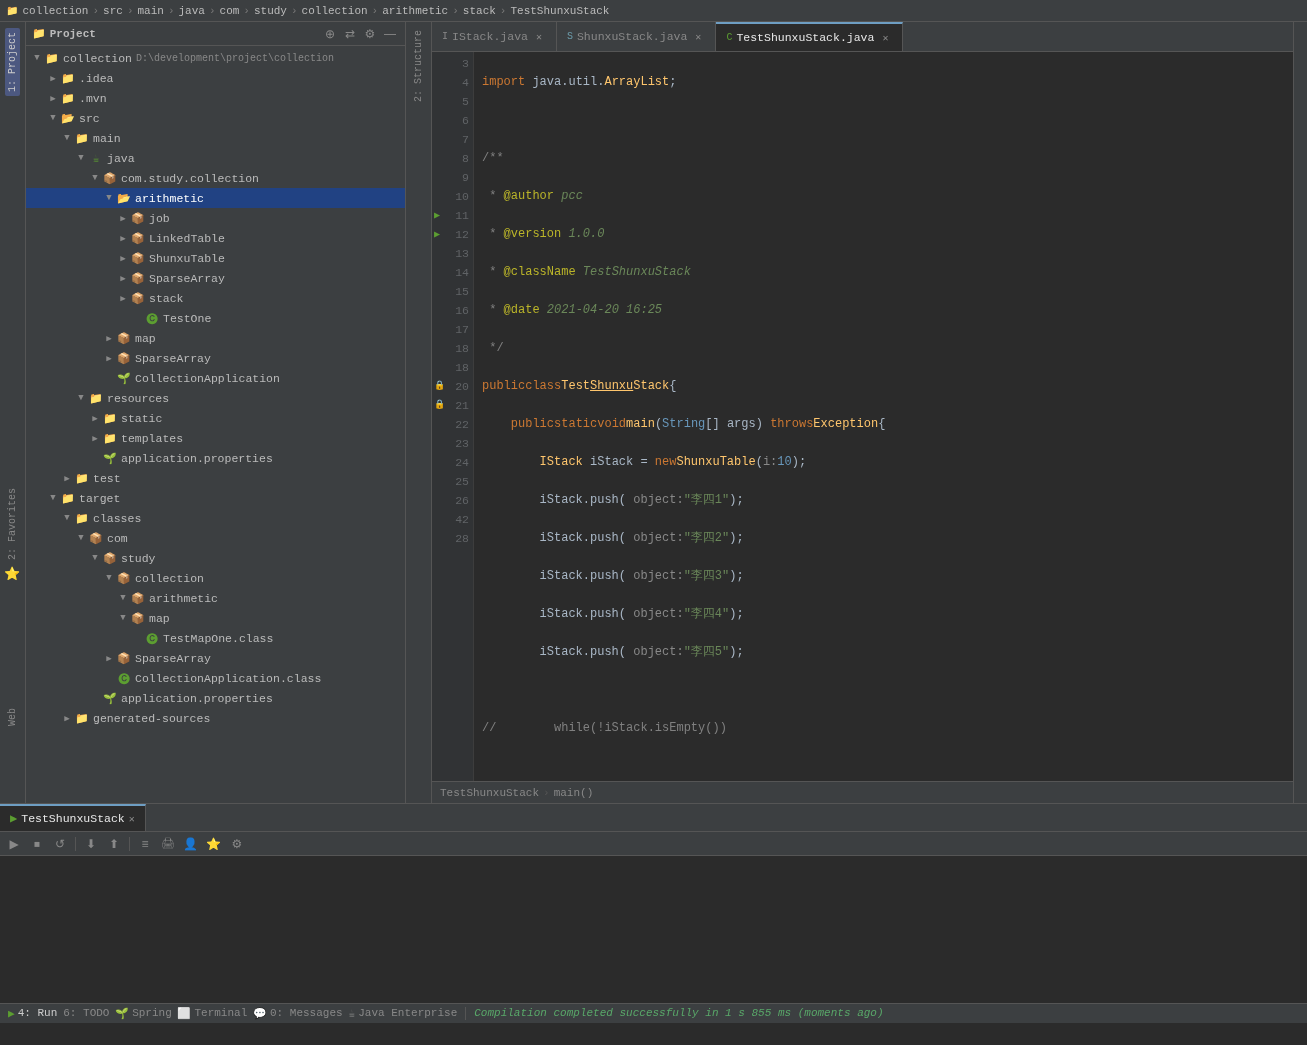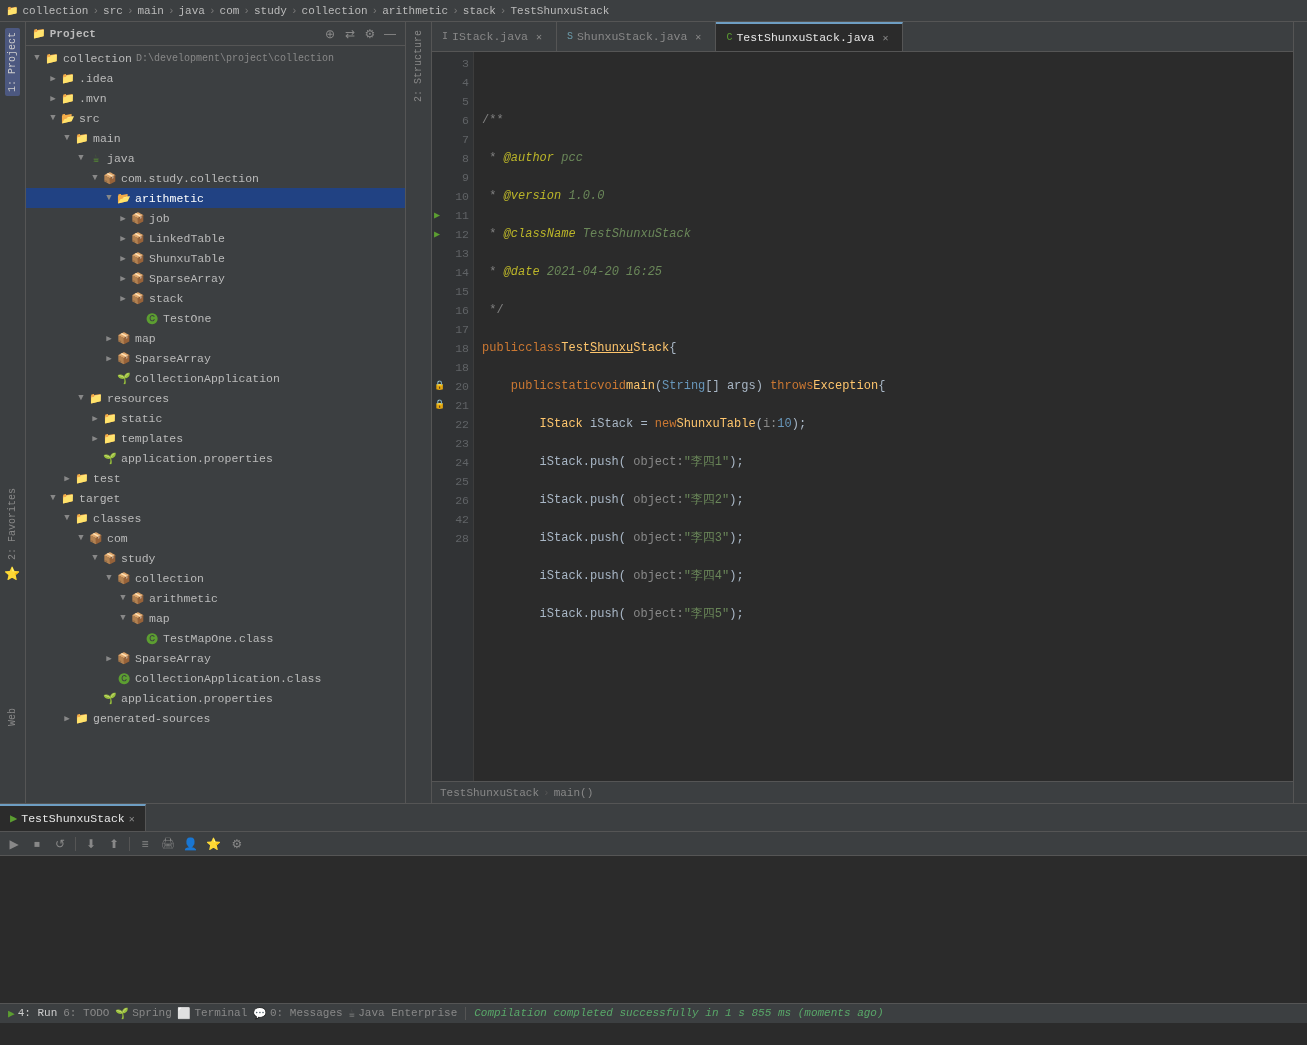--- a/index.html
+++ b/index.html
@@ -197,21 +197,21 @@
       white-space: pre;
     }
     .code-line { height: 19px; display: flex; align-items: center; }
     
     
     .kw { color: #cc7832; font-weight: normal; }
     .cls { color: #ffc66d; }
     .cls2 { color: #6897bb; }
     .str { color: #6a8759; }
     .comment { color: #808080; }
-    .annotation { color: #bbb529; font-style: italic; }
+    .annotation { color: #bbb529; }
     .ann-val { color: #6a8759; font-style: italic; }
     .plain { color: #a9b7c6; }
     .method { color: #ffc66d; }
     .param-name { color: #a9b7c6; }
     .number { color: #6897bb; }
     .comment-line { color: #808080; }
 
     
     .breadcrumb-bar {
       height: 22px;
@@ -610,36 +610,38 @@
           </div>
           <div class="line-num">22</div>
           <div class="line-num">23</div>
           <div class="line-num">24</div>
           <div class="line-num">25</div>
           <div class="line-num">26</div>
           <div class="line-num">42</div>
           <div class="line-num">28</div>
         </div>
         <div class="code-content">
+<div class="code-line"><span class="kw">import</span> <span class="plain"> java.util.</span><span class="cls">ArrayList</span><span class="plain">;</span></div>
 <div class="code-line"></div>
 <div class="code-line"><span class="comment">/**</span></div>
 <div class="code-line"><span class="comment"> * </span><span class="annotation">@author</span><span class="ann-val"> pcc</span></div>
 <div class="code-line"><span class="comment"> * </span><span class="annotation">@version</span><span class="ann-val"> 1.0.0</span></div>
 <div class="code-line"><span class="comment"> * </span><span class="annotation">@className</span><span class="ann-val"> TestShunxuStack</span></div>
 <div class="code-line"><span class="comment"> * </span><span class="annotation">@date</span><span class="ann-val"> 2021-04-20 16:25</span></div>
 <div class="code-line"><span class="comment"> */</span></div>
 <div class="code-line"><span class="kw">public</span> <span class="kw">class</span> <span class="cls">Test</span><span style="color:#ffc66d;text-decoration:underline;">Shunxu</span><span class="cls">Stack</span> <span class="plain">{</span></div>
 <div class="code-line"><span class="plain">    </span><span class="kw">public</span> <span class="kw">static</span> <span class="kw">void</span> <span class="method">main</span><span class="plain">(</span><span class="cls2">String</span><span class="plain">[] </span><span class="param-name">args</span><span class="plain">) </span><span class="kw">throws</span> <span class="cls">Exception</span><span class="plain">{</span></div>
 <div class="code-line"><span class="plain">        </span><span class="cls">IStack</span><span class="plain"> iStack = </span><span class="kw">new</span> <span class="cls">ShunxuTable</span><span class="plain">(</span><span style="color:#888;">i:</span> <span class="number">10</span><span class="plain">);</span></div>
 <div class="code-line"><span class="plain">        iStack.push( </span><span style="color:#888;">object:</span> <span class="str">"李四1"</span><span class="plain">);</span></div>
 <div class="code-line"><span class="plain">        iStack.push( </span><span style="color:#888;">object:</span> <span class="str">"李四2"</span><span class="plain">);</span></div>
 <div class="code-line"><span class="plain">        iStack.push( </span><span style="color:#888;">object:</span> <span class="str">"李四3"</span><span class="plain">);</span></div>
 <div class="code-line"><span class="plain">        iStack.push( </span><span style="color:#888;">object:</span> <span class="str">"李四4"</span><span class="plain">);</span></div>
 <div class="code-line"><span class="plain">        iStack.push( </span><span style="color:#888;">object:</span> <span class="str">"李四5"</span><span class="plain">);</span></div>
 <div class="code-line"></div>
+<div class="code-line"><span class="comment-line">//        while(!iStack.isEmpty())</span></div>
 
 
 
 
 
 
 
         </div>
       </div>
 

